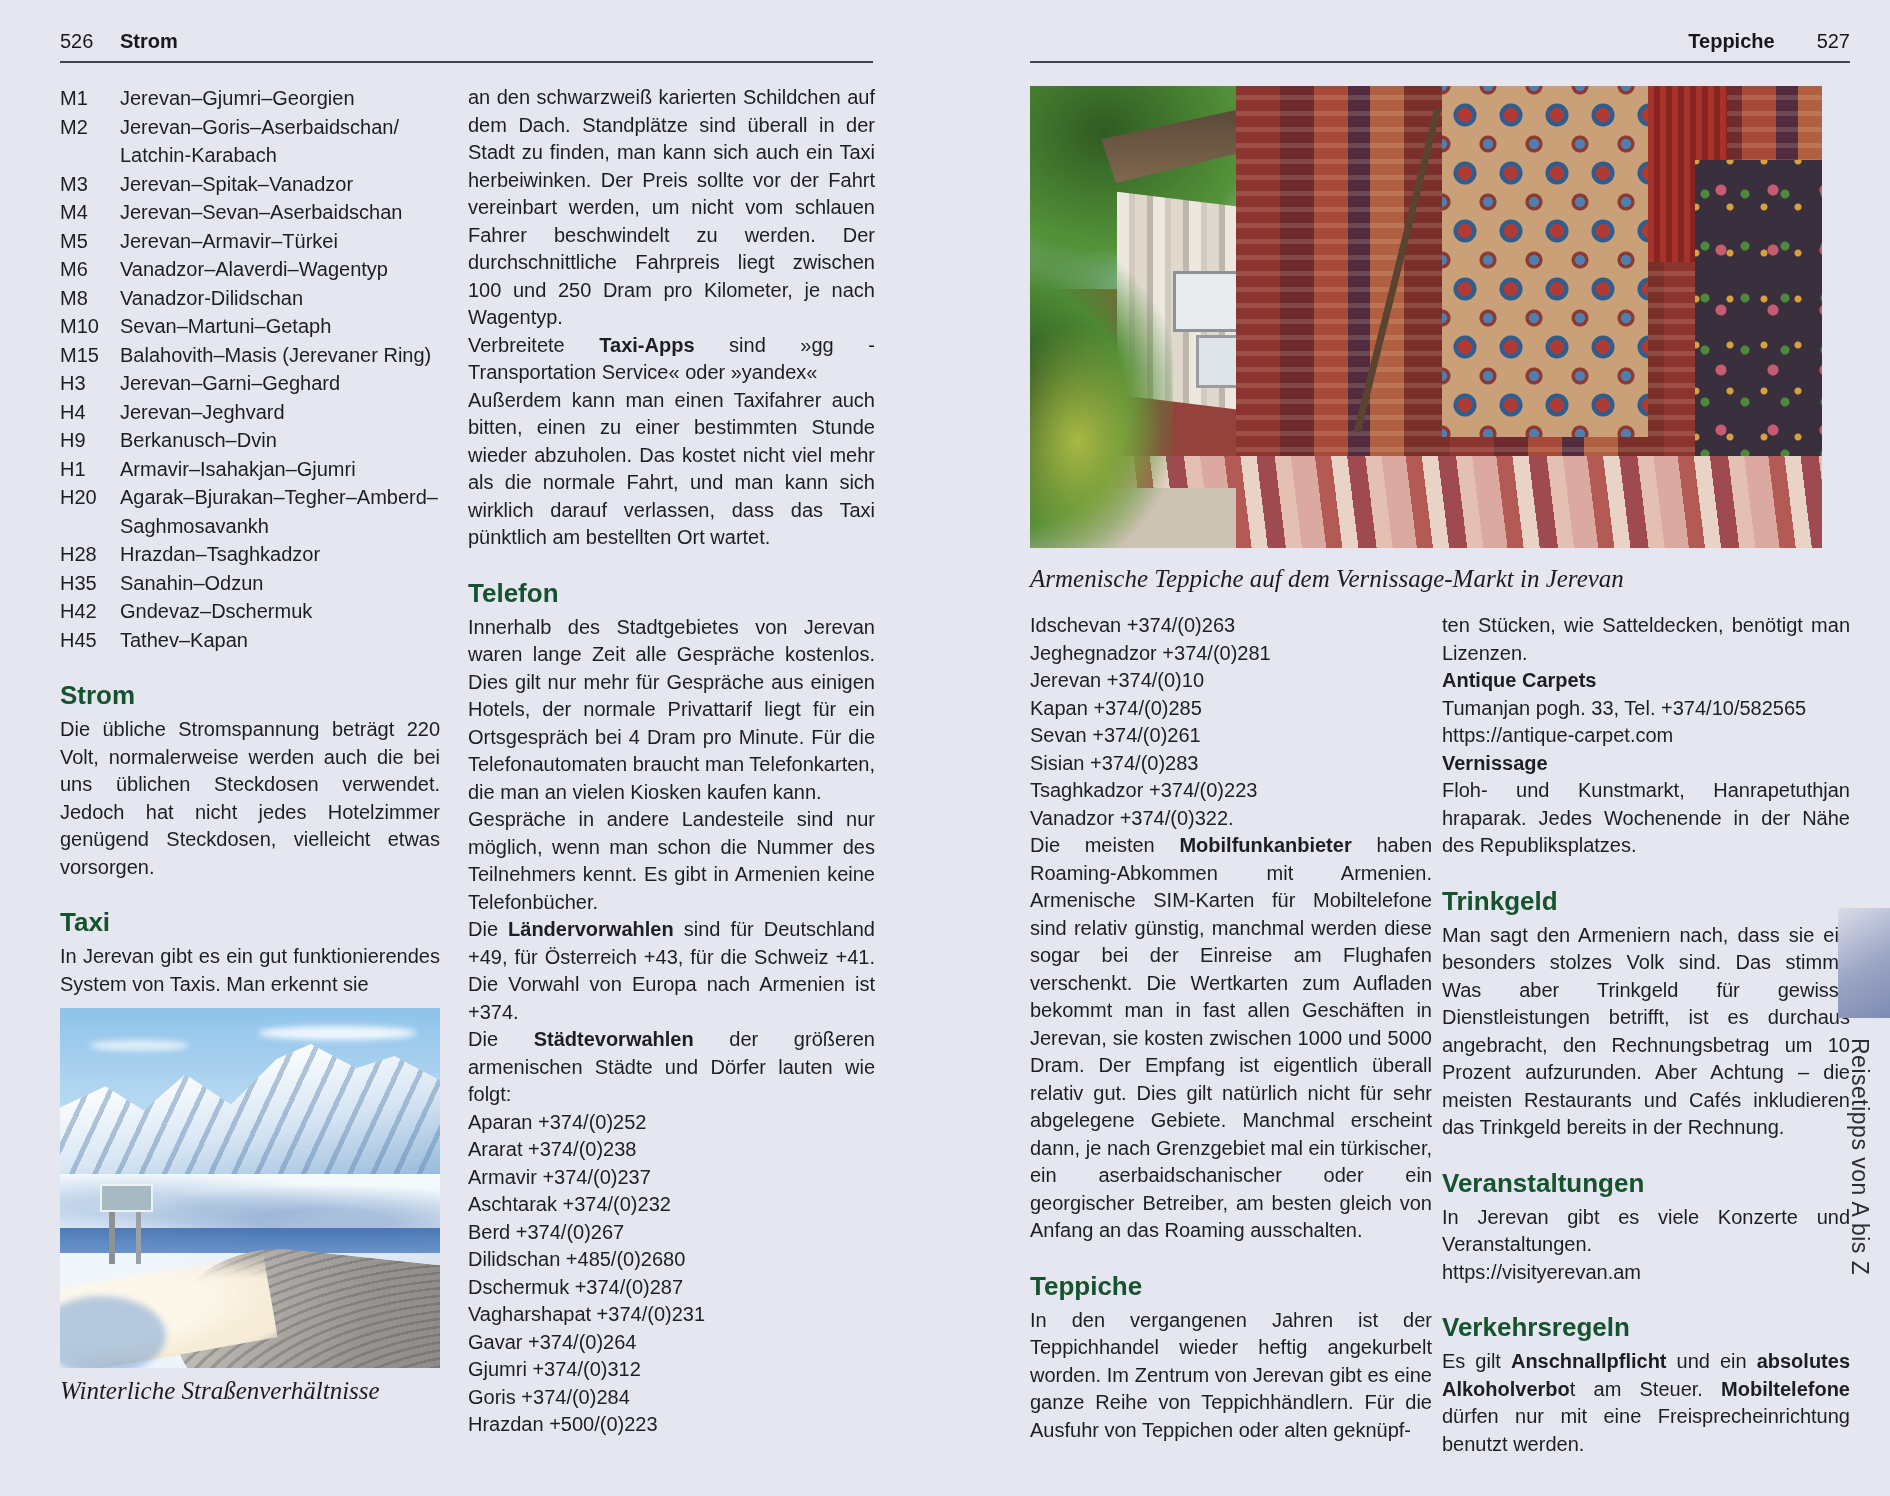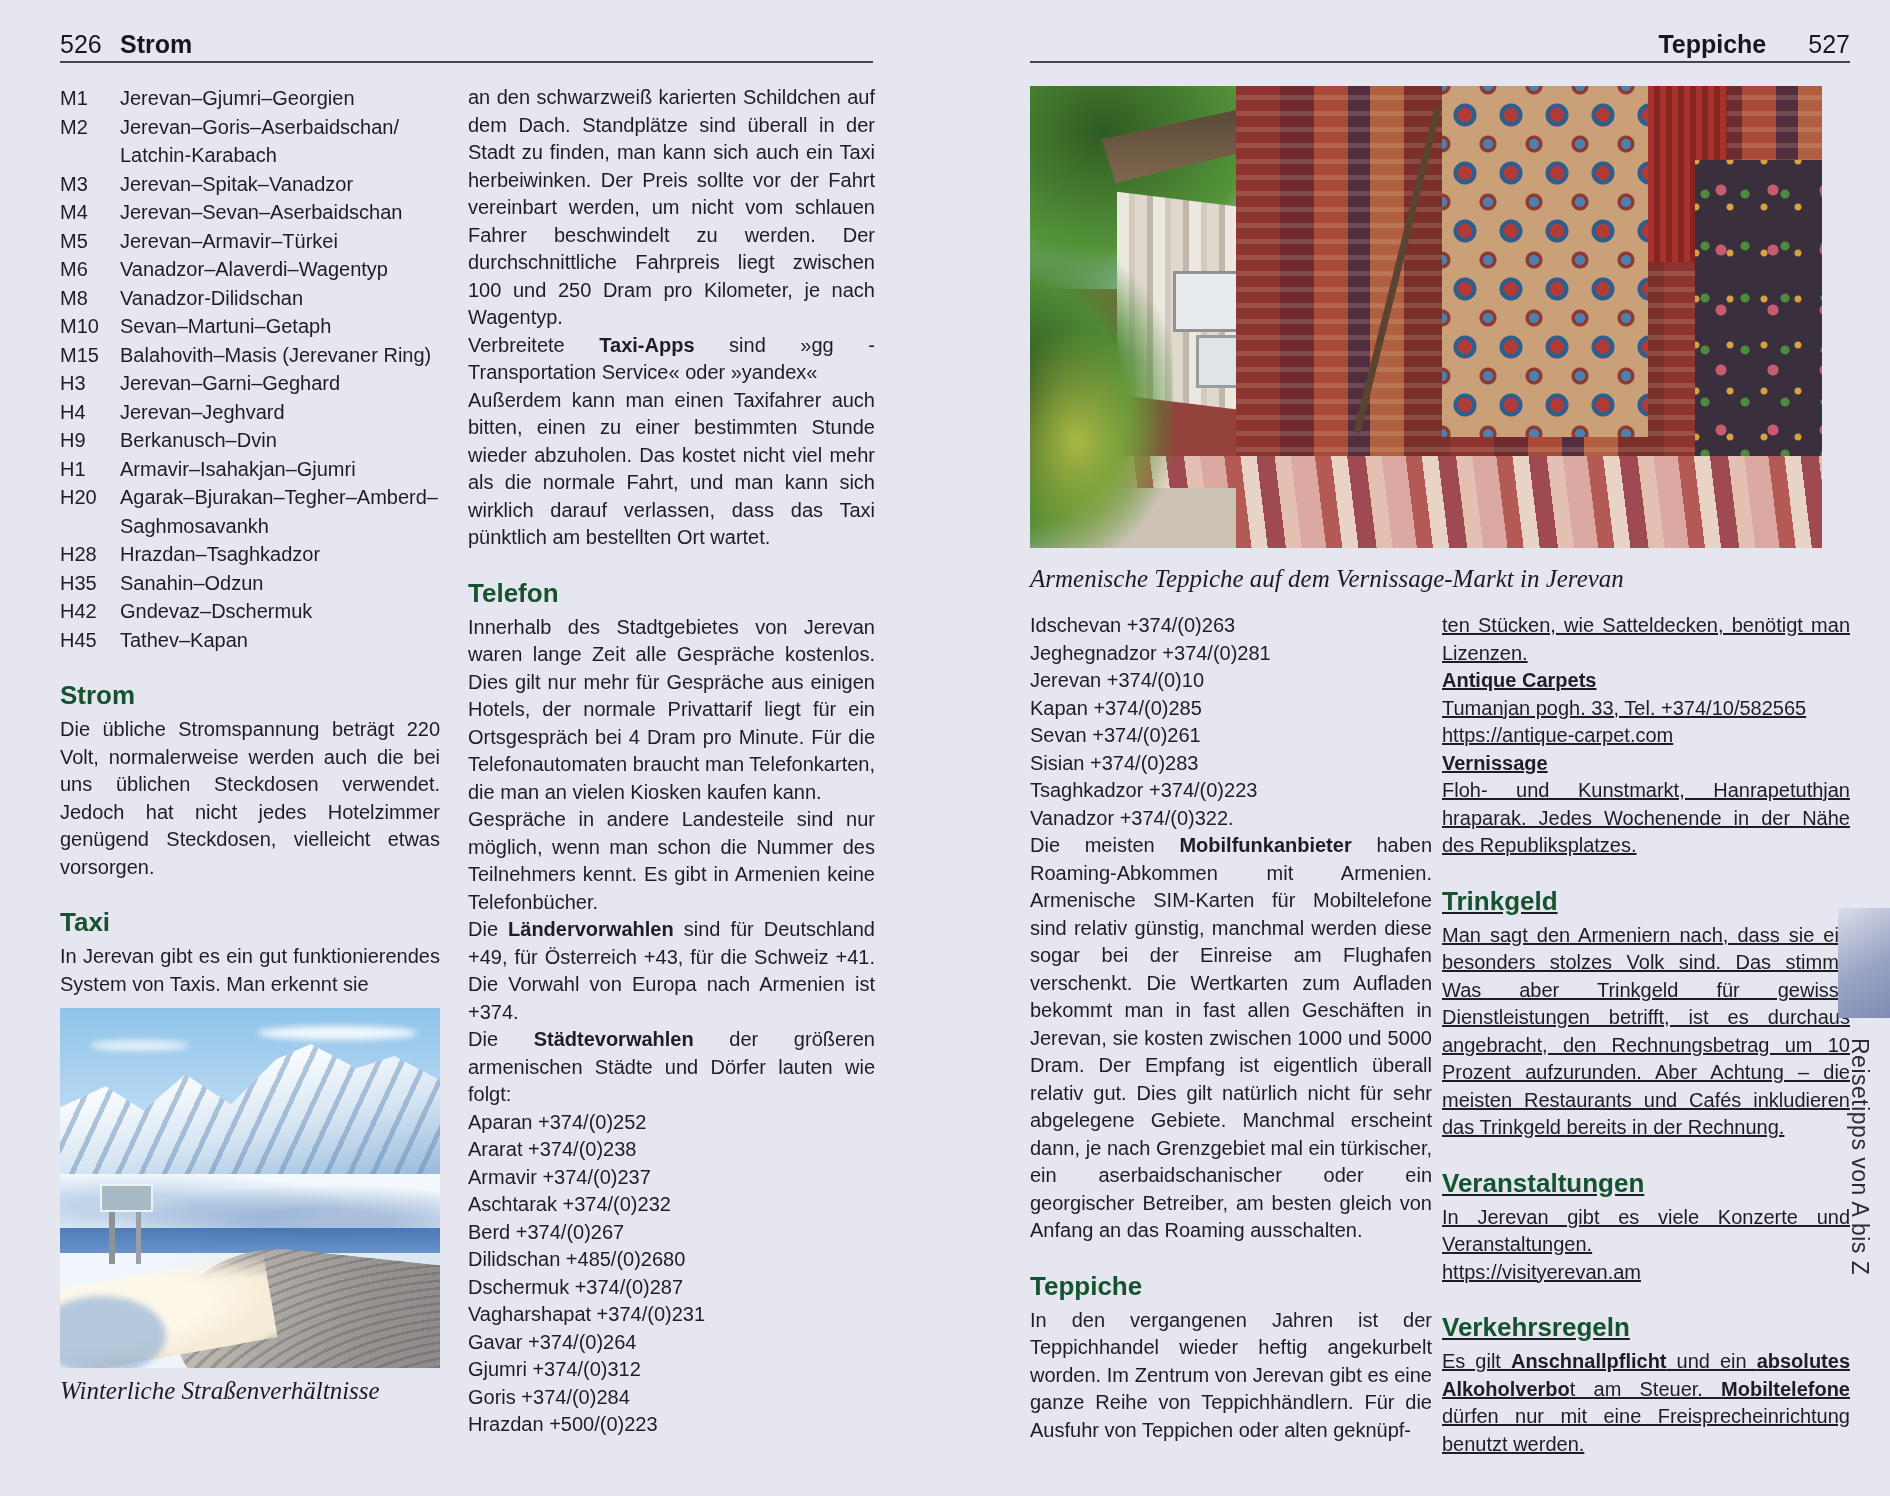--- a/index.html
+++ b/index.html
@@ -1,20 +1,20 @@
 <!DOCTYPE html>
 <html><head>
 <meta charset="utf-8">
 <style>
   html,body{margin:0;padding:0;background:#ffffff;}
   #stage{position:relative;width:1890px;height:1496px;background:#e6e6f0;
          font-family:"Liberation Sans", sans-serif;color:#1d1d24;overflow:hidden;}
 
   
-  .runhead{position:absolute;top:30px;font-size:25px;display:flex;align-items:baseline;}
+  .runhead{position:absolute;top:30px;font-size:20px;display:flex;align-items:baseline;}
   .runhead .num{font-weight:normal;color:#17171d;}
   .runhead .ttl{font-weight:bold;color:#17171d;}
   .rule{position:absolute;top:61px;height:2px;background:#45454f;}
 
   
   .col{position:absolute;font-size:20px;line-height:27.5px;}
   .blk-p{text-align:justify;}
   .blk-line{text-align:left;}
   .blk-h{color:#14532d;font-weight:bold;font-size:26px;line-height:30px;margin:26px 0 6px;text-align:left;}
   .blk-p b,.blk-line b{font-weight:bold;}
@@ -289,21 +289,21 @@
         <div class="blk-line">Kapan +374/(0)285</div>
         <div class="blk-line">Sevan +374/(0)261</div>
         <div class="blk-line">Sisian +374/(0)283</div>
         <div class="blk-line">Tsaghkadzor +374/(0)223</div>
         <div class="blk-line">Vanadzor +374/(0)322.</div>
         <div class="blk-p">Die meisten <b>Mobilfunkanbieter</b> haben Roaming-Abkommen mit Armenien. Armenische SIM-Karten für Mobiltelefone sind relativ günstig, manchmal werden diese sogar bei der Einreise am Flughafen verschenkt. Die Wertkarten zum Aufladen bekommt man in fast allen Geschäften in Jerevan, sie kosten zwischen 1000 und 5000 Dram. Der Empfang ist eigentlich überall relativ gut. Dies gilt natürlich nicht für sehr abgelegene Gebiete. Manchmal erscheint dann, je nach Grenzgebiet mal ein türkischer, ein aserbaidschanischer oder ein georgischer Betreiber, am besten gleich von Anfang an das Roaming ausschalten.</div>
         <div class="blk-h">Teppiche</div>
         <div class="blk-p">In den vergangenen Jahren ist der Teppichhandel wieder heftig angekurbelt worden. Im Zentrum von Jerevan gibt es eine ganze Reihe von Teppichhändlern. Für die Ausfuhr von Teppichen oder alten geknüpf-</div>
       </div>
   </div>
-  <div class="col" style="left:1442px;top:612px;width:408px;text-decoration:underline;">
+  <div class="col" style="left:1442px;top:612px;width:408px;">
     <div>
         <div class="blk-p">ten Stücken, wie Satteldecken, benötigt man Lizenzen.</div>
         <div class="blk-line"><b>Antique Carpets</b></div>
         <div class="blk-line">Tumanjan pogh. 33, Tel. +374/10/582565</div>
         <div class="blk-line">https://antique-carpet.com</div>
         <div class="blk-line"><b>Vernissage</b></div>
         <div class="blk-p">Floh- und Kunstmarkt, Hanrapetuthjan hraparak. Jedes Wochenende in der Nähe des Republiksplatzes.</div>
         <div class="blk-h">Trinkgeld</div>
         <div class="blk-p">Man sagt den Armeniern nach, dass sie ein besonders stolzes Volk sind. Das stimmt. Was aber Trinkgeld für gewisse Dienstleistungen betrifft, ist es durchaus angebracht, den Rechnungsbetrag um 10 Prozent aufzurunden. Aber Achtung – die meisten Restaurants und Cafés inkludieren das Trinkgeld bereits in der Rechnung.</div>
         <div class="blk-h">Veranstaltungen</div>

